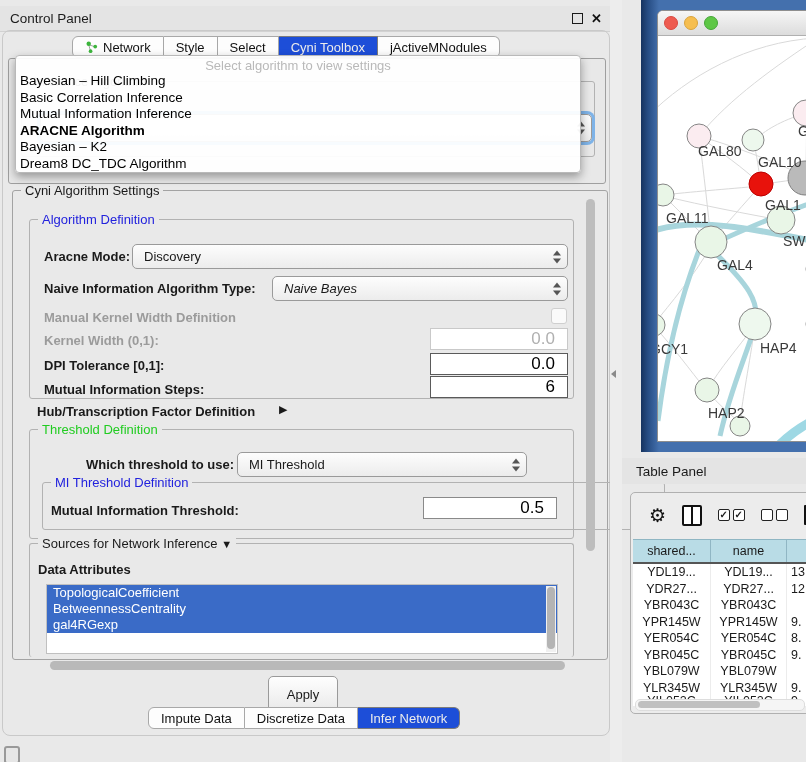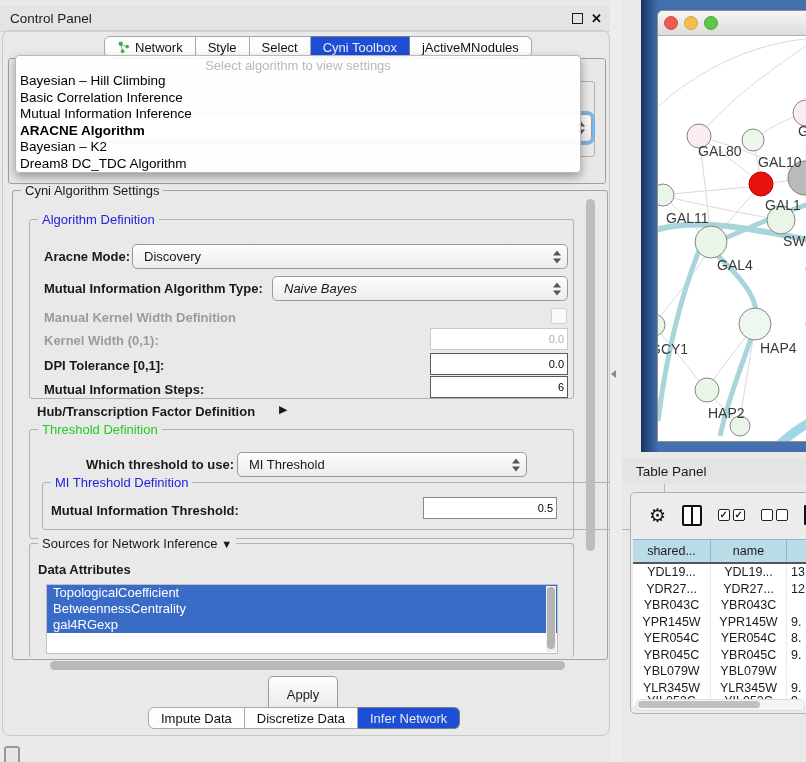--- a/index.html
+++ b/index.html
@@ -10,21 +10,21 @@
   
   .cp-titlebar{left:0;top:6px;width:612px;height:26px;background:#e4e4e4;border-bottom:1px solid #d2d2d2;
                display:flex;align-items:center;padding:0 10px;}
   .cp-title{font-size:13.5px;color:#1c1c1c;}
   .cp-winbtns{margin-left:auto;display:flex;align-items:center;gap:8px;}
   .float-box{width:9px;height:9px;border:1.5px solid #1a1a1a;display:inline-block;}
   .close-x{font-weight:bold;font-size:13px;color:#111;line-height:10px;}
   .cp-outline{left:2px;top:30px;width:608px;height:706px;border:1px solid #c9c9c9;border-radius:8px;pointer-events:none;}
 
   
-  .tabrow{left:104px;top:36px;height:22px;display:flex;z-index:3;}
+  .tabrow{left:72px;top:36px;height:22px;display:flex;z-index:3;}
   .tab{background:#fdfdfd;border:1px solid #a8a8a8;border-left:none;padding:0 12px;display:flex;
        align-items:center;gap:5px;font-size:13px;color:#111;}
   .tab:first-child{border-left:1px solid #a8a8a8;border-radius:6px 0 0 6px;}
   .tab:last-child{border-radius:0 6px 6px 0;}
   .tab.sel{background:#1d4ed8;color:#ececec;border-color:#7c7c7c;}
   .net-ico{width:13px;height:13px;}
 
   
   .tabcontent{left:8px;top:58px;width:598px;height:126px;border:1px solid #9f9f9f;border-radius:3px;background:#e8e8e8;z-index:1;}
   .gbox{border:1px solid #b2b2b2;border-radius:3px;}
@@ -47,21 +47,21 @@
   .popup-ph{text-align:center;color:#b9b9b9;font-size:13px;height:15px;}
   .popup-item{padding-left:4px;font-size:13.5px;line-height:16.5px;color:#000;}
   .popup-item.bold{font-weight:bold;}
 
   
   .settings{left:12px;top:190px;width:596px;height:470px;border:1px solid #a3a3a3;background:#e9e9e9;}
   .blue{color:#2222dd;} .green{color:#21cc21;}
   .lbl{position:absolute;font-weight:bold;font-size:13px;white-space:nowrap;}
   .lbl.dis{color:#9b9b9b;}
   .tfield{position:absolute;border:1px solid #5a5a5a;background:#fff;font-family:"Liberation Sans",sans-serif;
-          font-size:11px;text-align:right;padding:0 3px;box-sizing:border-box;}
+          font-size:17px;text-align:right;padding:0 12px;box-sizing:border-box;}
   .tfield.dis{border:1px solid #c9c9c9;color:#b0b0b0;}
   .chk{position:absolute;width:14px;height:14px;border:1px solid #cfcfcf;border-radius:3px;background:#fafafa;}
   .tri{font-size:11px;}
   .vscroll{left:572px;top:6px;width:12px;height:458px;}
   .vthumb{position:absolute;left:1px;top:2px;width:9px;height:352px;background:#bdbdbd;border-radius:5px;}
   .hthumb{left:50px;top:661px;width:515px;height:9px;background:#b9b9b9;border-radius:5px;}
 
   .attr-list{left:16px;top:40px;width:512px;height:70px;background:#fff;border:1px solid #c0c0c0;overflow:hidden;}
   .attr-item{height:16px;line-height:16px;background:#3a6bc7;color:#fff;padding-left:6px;font-size:13px;}
   .list-scroll{position:absolute;right:1px;top:1px;width:10px;height:66px;background:#f0f0f0;}
@@ -187,21 +187,21 @@
 
       <span class="lbl" style="left:14px;top:29px;">Aracne Mode:</span>
       <div class="abs combo" style="left:102px;top:24px;width:436px;height:25px;">
         <span>Discovery</span>
         <span class="spin">
             <i class="up"></i>
             <i class="dn"></i>
           </span>
       </div>
 
-      <span class="lbl" style="left:14px;top:61px;">Mutual Information Algorithm Type:</span>
+      <span class="lbl" style="left:14px;top:61px;">Naive Information Algorithm Type:</span>
       <div class="abs combo" style="left:242px;top:56px;width:296px;height:25px;font-style:italic;">
         <span>Naive Bayes</span>
         <span class="spin">
             <i class="up"></i>
             <i class="dn"></i>
           </span>
       </div>
 
       <span class="lbl dis" style="left:14px;top:90px;">Manual Kernel Width Definition</span>
       <span class="chk" style="left:521px;top:88px;"></span>

